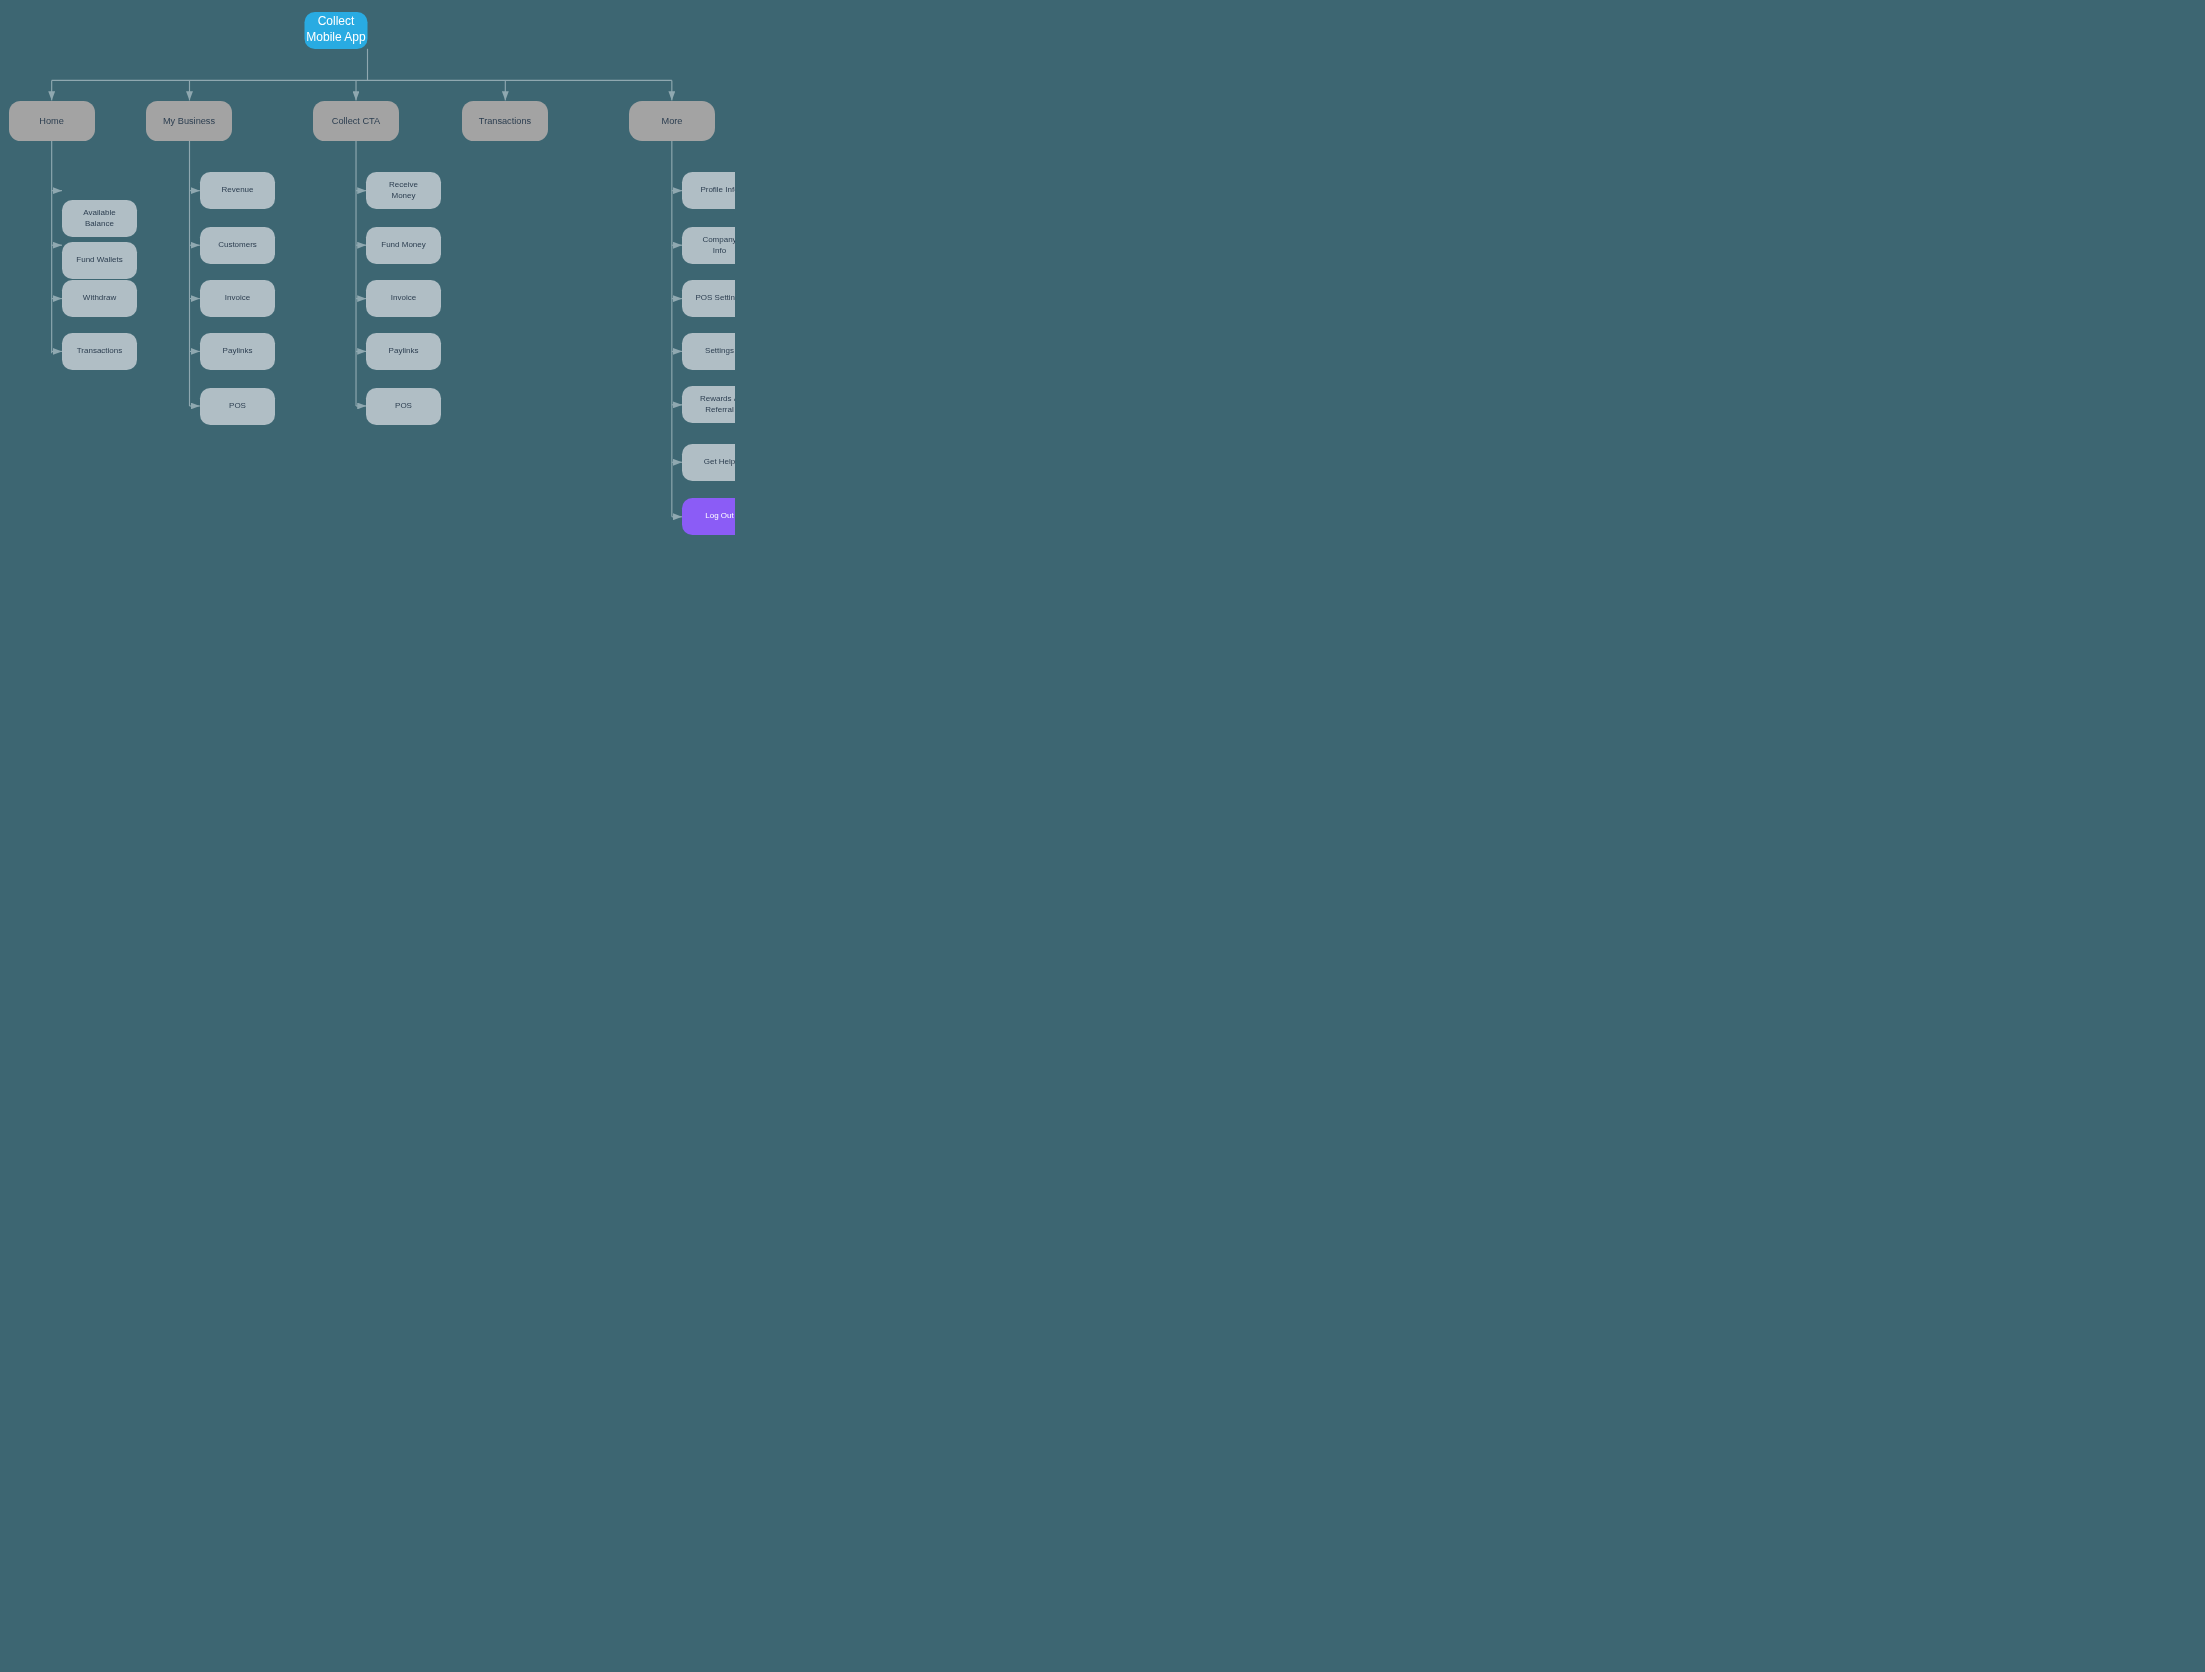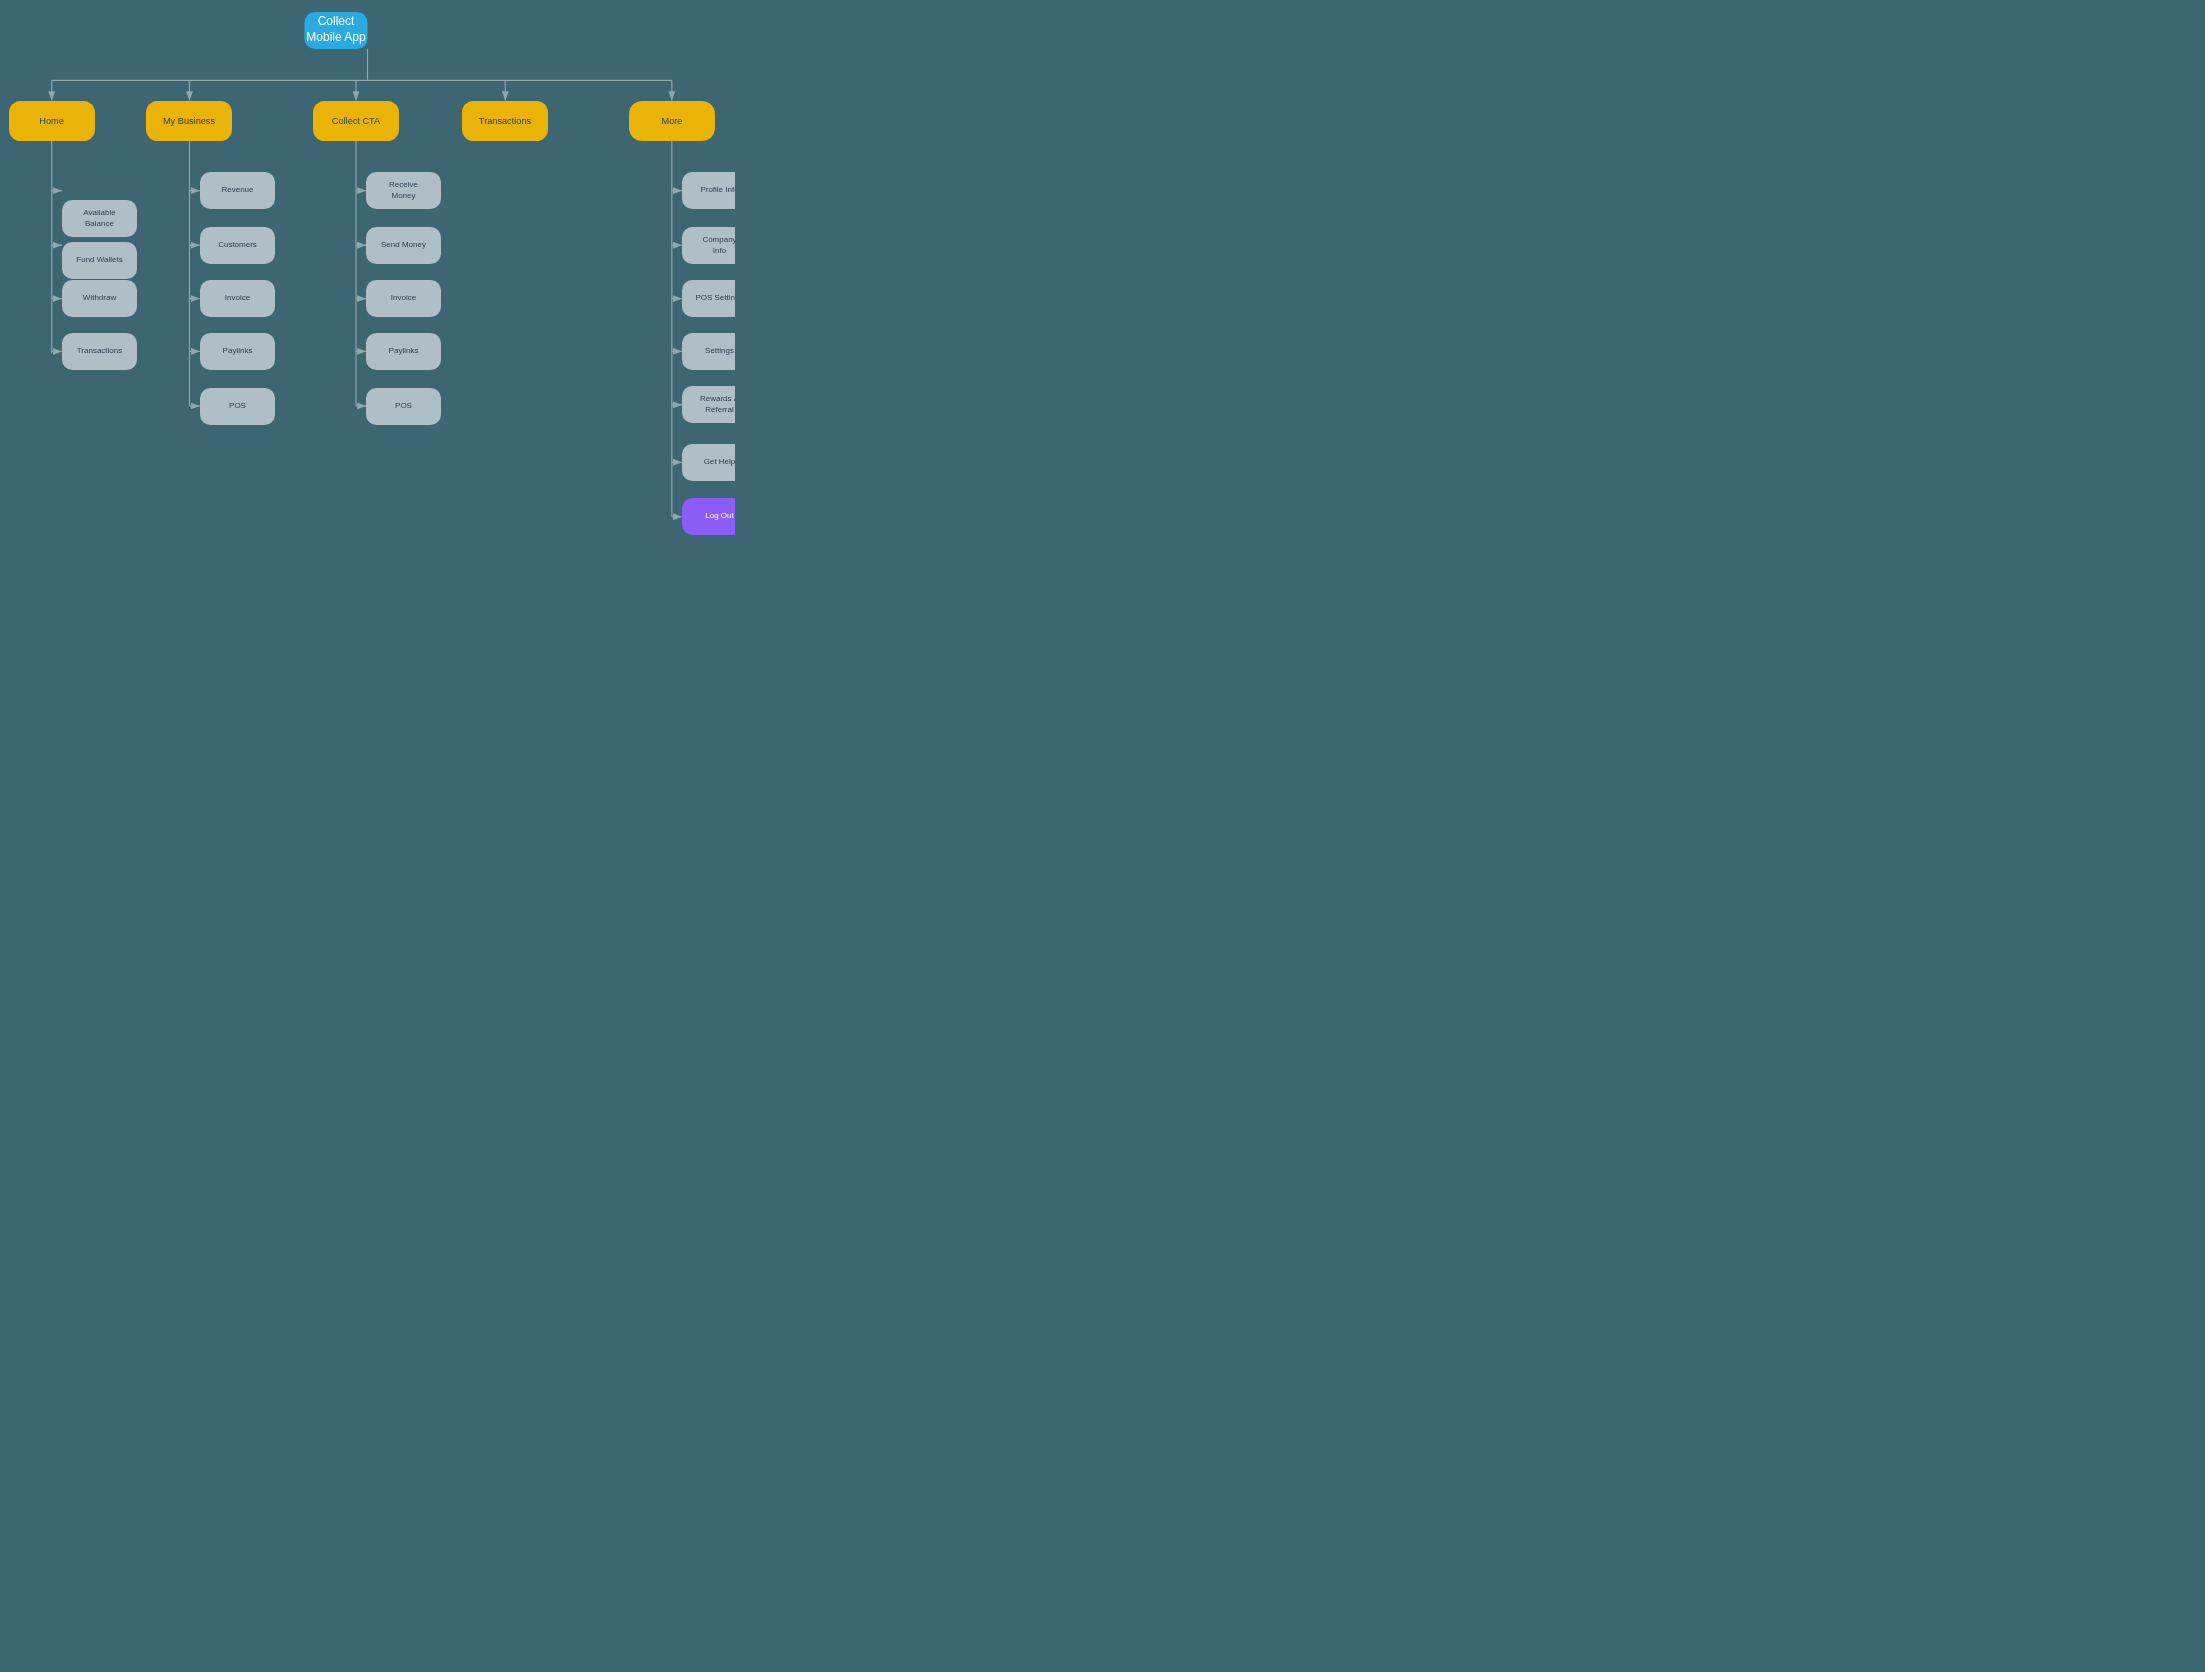--- a/index.html
+++ b/index.html
@@ -38,21 +38,21 @@
       font-weight: 500;
       line-height: 1.3;
       z-index: 10;
     }
 
     
     .level1-node {
       position: absolute;
       width: 86px;
       height: 40px;
-      background: #eab308;
+      background: #a3a3a3;
       border-radius: 11.5px;
       display: flex;
       align-items: center;
       justify-content: center;
       text-align: center;
       color: #2c3e50;
       font-size: 9.2px;
       font-weight: 400;
       z-index: 10;
     }
@@ -211,21 +211,21 @@
     <span>Paylinks</span>
   </div>
   <div class="level2-node" style="left: 200px; top: 388px;">
     <span>POS</span>
   </div>
 
   <div class="level2-node" style="left: 366px; top: 172px;">
     <span>Receive<br>Money</span>
   </div>
   <div class="level2-node" style="left: 366px; top: 227px;">
-    <span>Send Money</span>
+    <span>Fund Money</span>
   </div>
   <div class="level2-node" style="left: 366px; top: 280px;">
     <span>Invoice</span>
   </div>
   <div class="level2-node" style="left: 366px; top: 333px;">
     <span>Paylinks</span>
   </div>
   <div class="level2-node" style="left: 366px; top: 388px;">
     <span>POS</span>
   </div>

